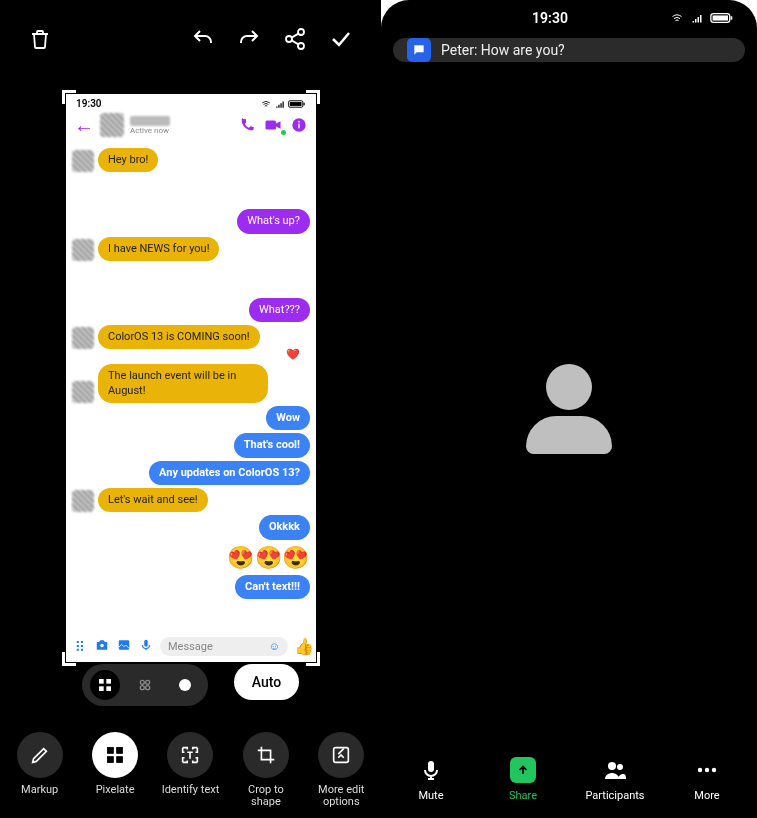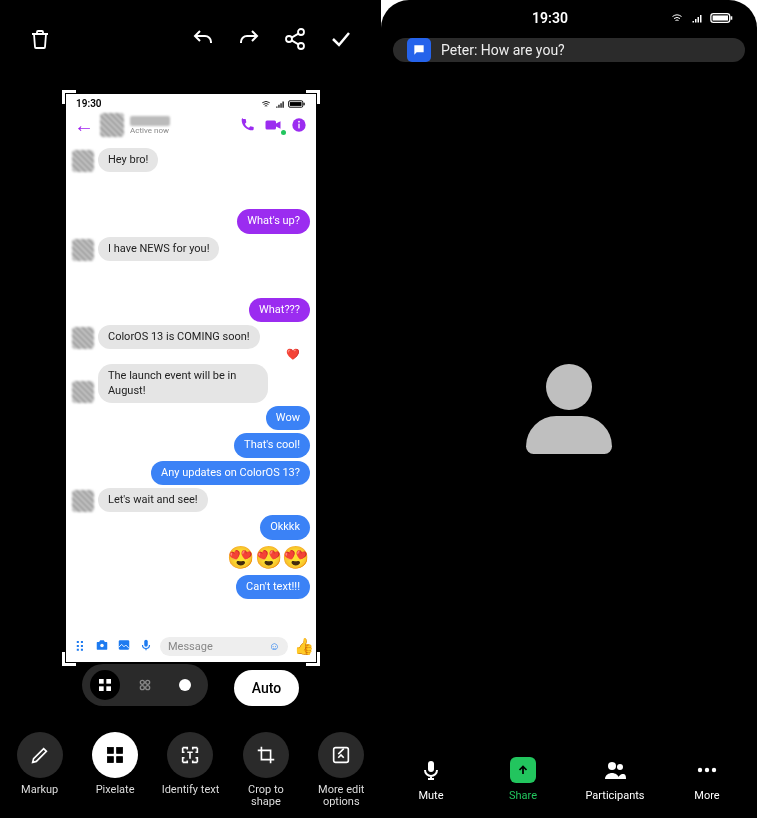--- a/index.html
+++ b/index.html
@@ -76,34 +76,34 @@
   .hdr-icons .ic { width:18px; height:18px; display:flex; align-items:center; justify-content:center;}
   .purple { color:#9b2cf0; }
 
   .chat-body { flex:1; overflow:hidden; padding:4px 6px; }
   .msg-row { display:flex; align-items:flex-end; margin:3px 0; gap:4px;}
   .msg-row.incoming { justify-content:flex-start;}
   .msg-row.outgoing { justify-content:flex-end;}
   .avatar-sm { width:22px; height:22px; border-radius:4px; background:#bbb; filter:blur(1px);
     background-image: linear-gradient(45deg,#ccc 25%,#999 25%,#999 50%,#ccc 50%,#ccc 75%,#999 75%); background-size:6px 6px;}
   .bubble { max-width:170px; padding:5px 10px; border-radius:14px; font-size:11px; line-height:1.3;}
-  .incoming .bubble { background:#e5e5e5; color:#222;}
+  .incoming .bubble { background:#eab308; color:#222;}
   .outgoing.purple-b .bubble { background:#9b2cf0; color:#fff;margin-top:34px;}
-  .outgoing.blue-b .bubble { background:#3b82f6; color:#fff;}
+  .outgoing.blue-b .bubble { background:#3b82f6; color:#fff;font-weight:bold;}
   .heart-react { text-align:right; margin:-4px 10px 2px 0; font-size:11px;}
   .emoji-row { text-align:right; font-size:22px; padding:2px 0;}
 
   .chat-footer { display:flex; align-items:center; gap:6px; padding:4px 6px 6px 6px;}
   .chat-footer .fic { color:#1e7bf0; font-size:14px; width:16px; text-align:center;}
   .chat-input { flex:1; background:#eee; border-radius:14px; padding:3px 8px; font-size:11px; color:#888; display:flex; align-items:center; justify-content:space-between;}
 
   
   .filter-row {
     position:absolute; left:0; right:0; bottom:112px;
-    display:flex; justify-content:center; align-items:flex-end; gap:26px;
+    display:flex; justify-content:center; align-items:flex-start; gap:26px;
   }
   .filter-pill {
     display:flex; align-items:center; gap:10px;
     background:#2a2a2a; border-radius:22px; padding:6px 8px;
   }
   .filter-pill .opt { width:30px; height:30px; border-radius:50%; display:flex; align-items:center; justify-content:center;}
   .filter-pill .opt.active { background:#000; }
   .filter-pill .opt svg { width:16px; height:16px;}
   .filter-pill .dot { width:12px; height:12px; border-radius:50%; background:#fff;}
   .auto-btn { background:#fff; color:#000; border-radius:22px; padding:10px 18px; font-size:14px; font-weight:500;}

